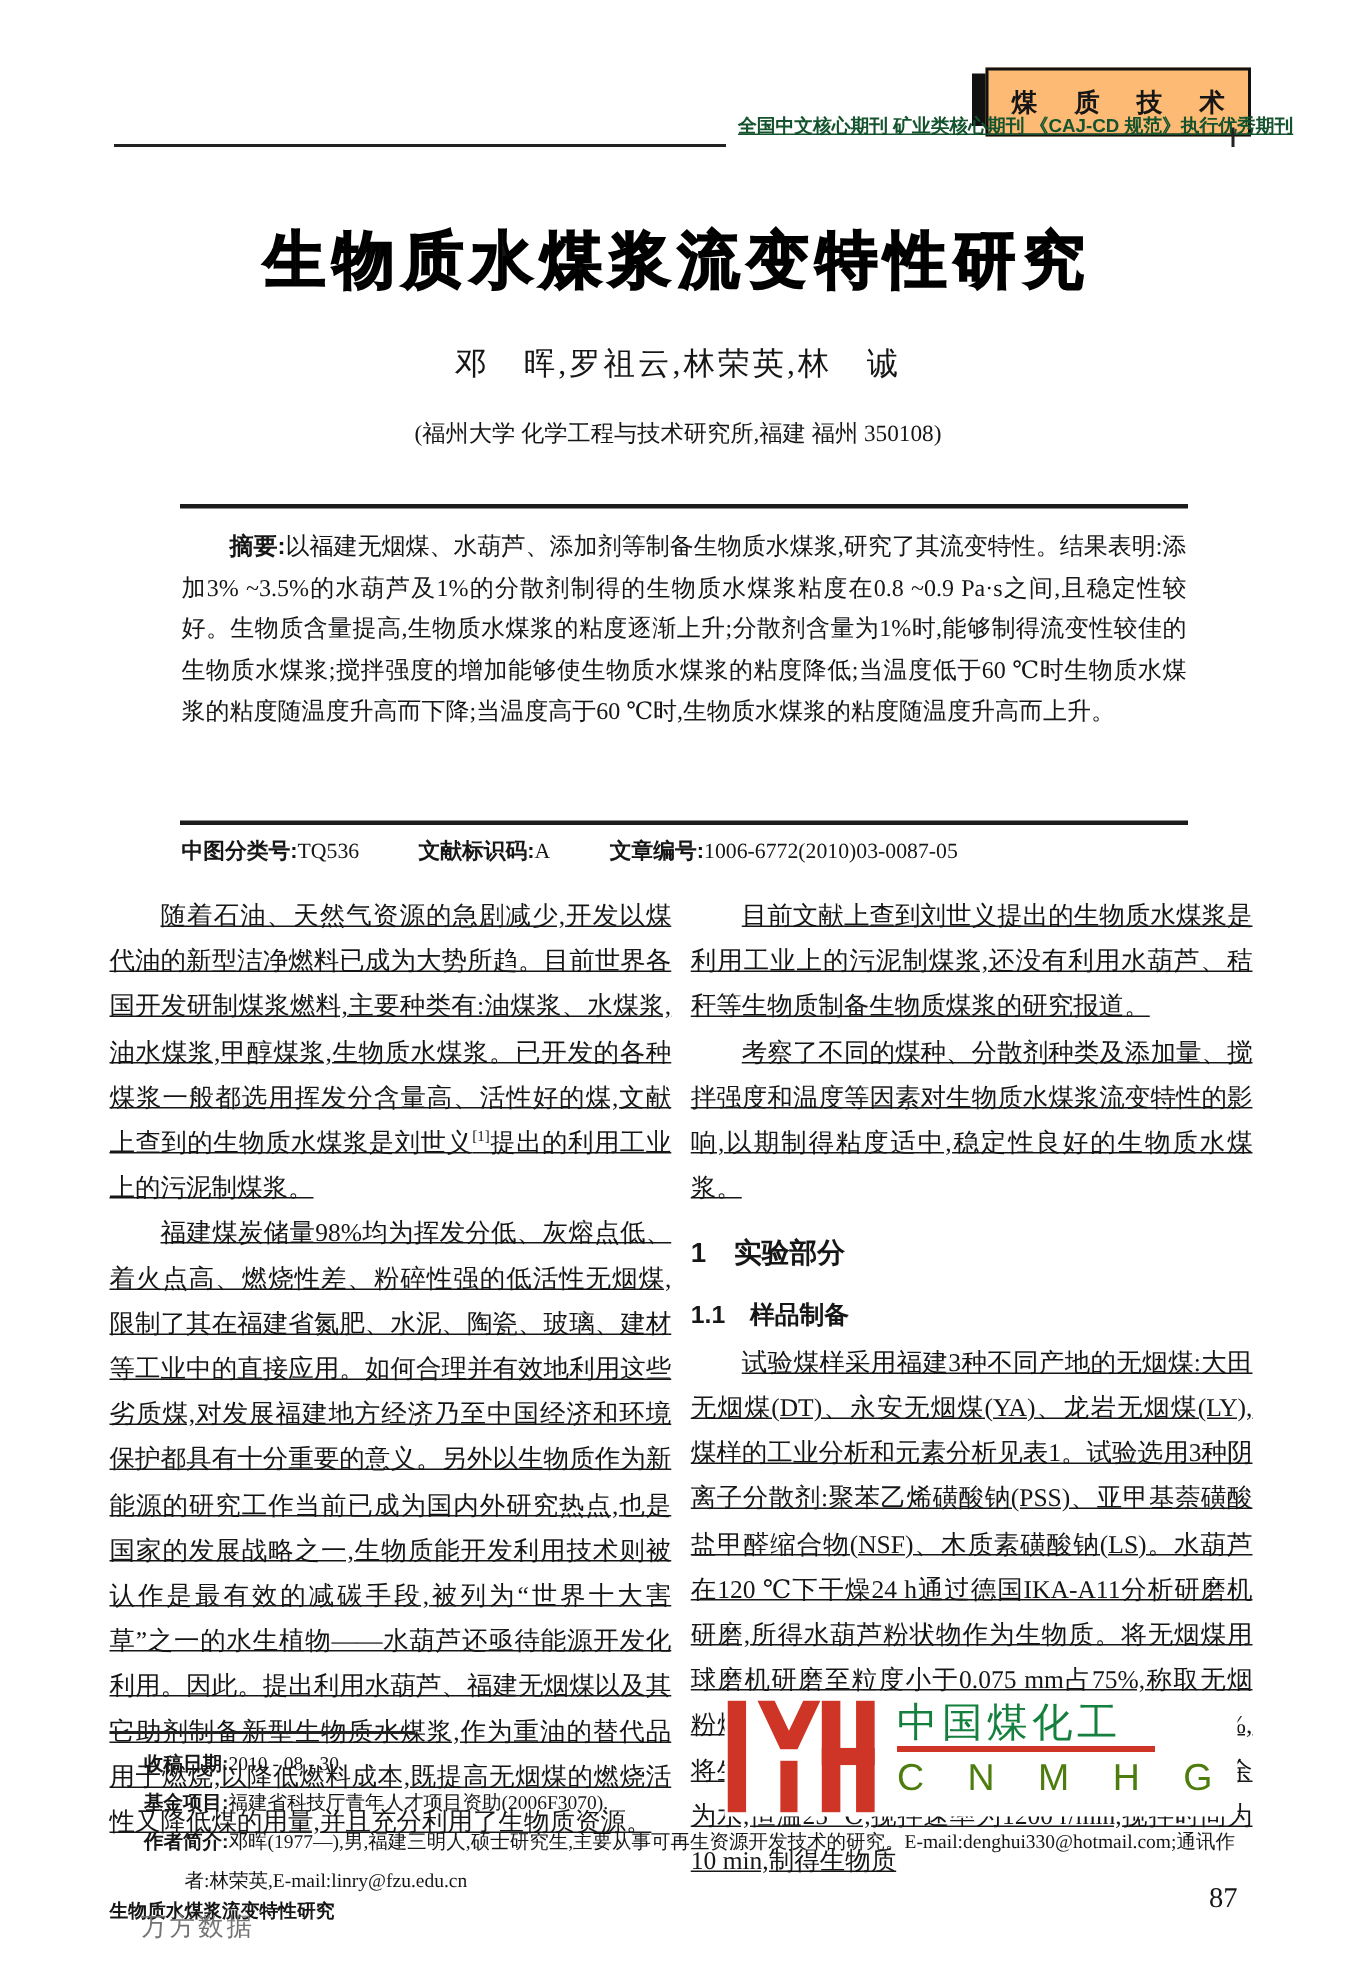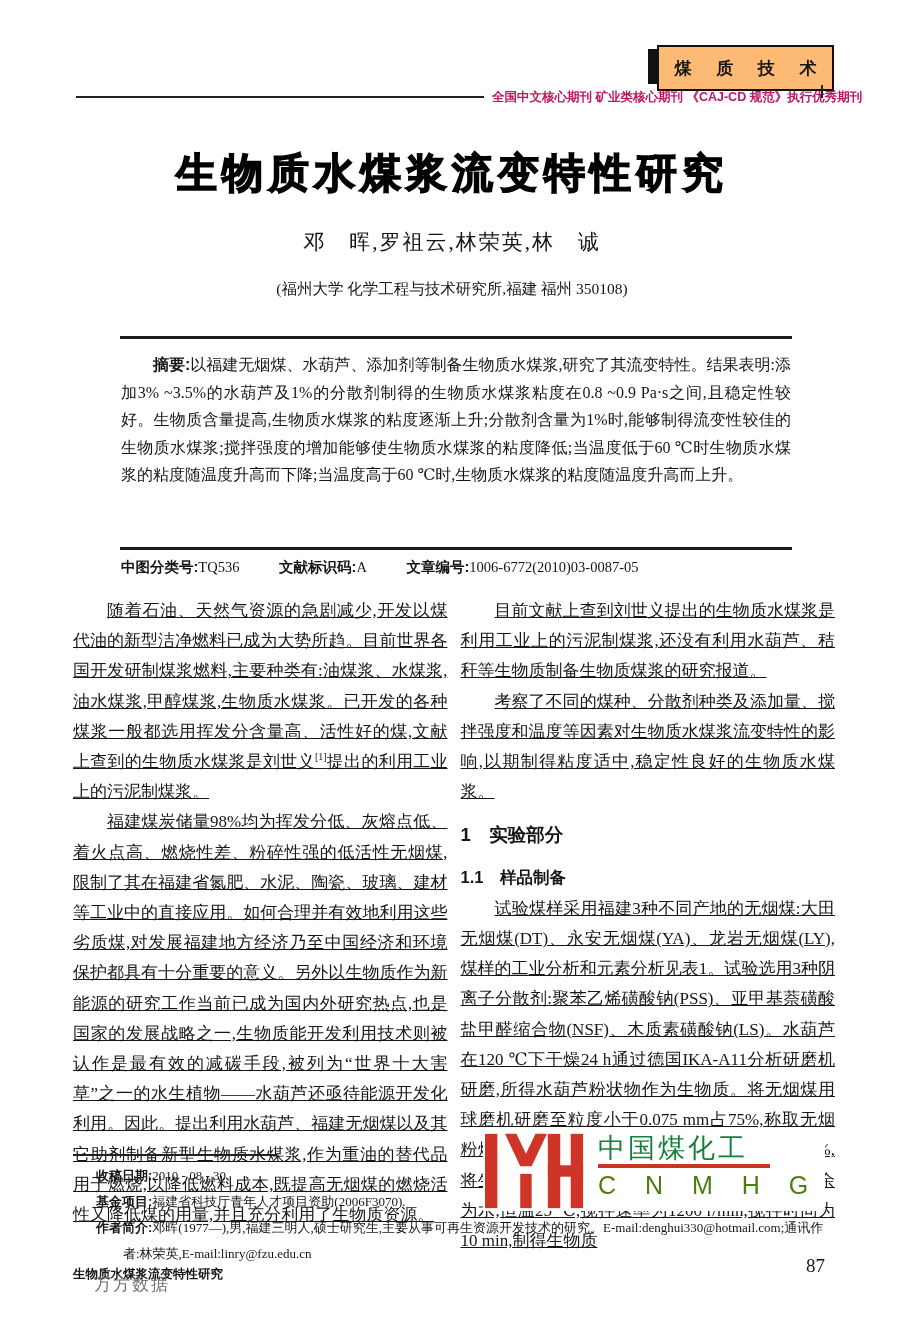--- a/index.html
+++ b/index.html
@@ -9,22 +9,22 @@
     overflow:hidden;
   }
 
   
   .hbox { position:absolute; left:657px; top:45px; width:173px; height:42px;
           border:2.5px solid #111; display:flex; align-items:center; justify-content:center; background:#fdba74; }
   .hbox-label { font-family:"Liberation Sans","DejaVu Sans",sans-serif; font-weight:bold;
                 font-size:17px; letter-spacing:10px; text-indent:10px; white-space:nowrap; }
   .htab { position:absolute; left:648px; top:49px; width:12px; height:35px; background:#111; }
   .hrule { position:absolute; left:76px; top:96px; width:408px; height:2px; background:#222; }
-  .hjournal { position:absolute; left:492px; top:89px; font-family:"Liberation Sans","DejaVu Sans",sans-serif;
-              font-weight:bold; font-size:12.5px; color:#be185d; white-space:nowrap; }
+  .hjournal { position:absolute; left:492px; top:76px; font-family:"Liberation Sans","DejaVu Sans",sans-serif;
+              font-weight:bold; font-size:12.5px; color:#14532d; white-space:nowrap;text-decoration:underline; }
   .htick { position:absolute; left:821px; top:85px; width:2px; height:13px; background:#222; }
 
   
   .title { position:absolute; left:0; right:0; top:146px; text-align:center;
            font-family:"Liberation Sans","DejaVu Sans",sans-serif; font-size:41px; font-weight:900;
            letter-spacing:5px; -webkit-text-stroke:1.4px #000; }
   .authors { position:absolute; left:0; right:0; top:228px; text-align:center;
              font-size:21px; letter-spacing:2px; }
   .affiliation { position:absolute; left:0; right:0; top:279px; text-align:center; font-size:15.5px; }
 

